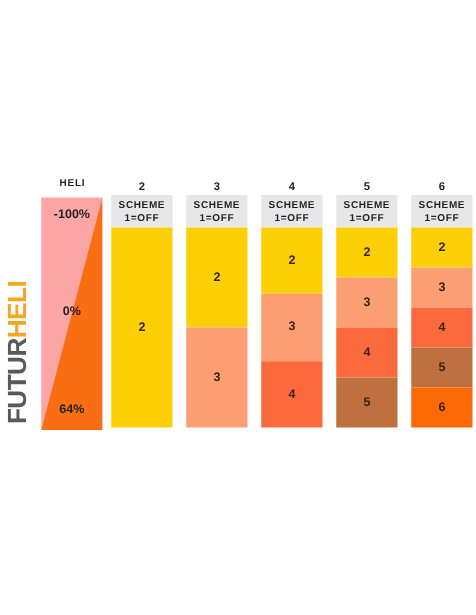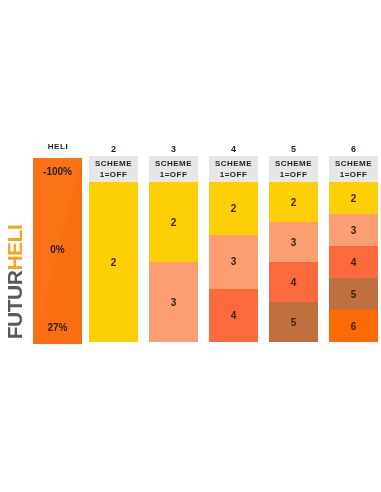--- a/index.html
+++ b/index.html
@@ -135,27 +135,27 @@
 
 <div id="diagram">
 
   <div class="logo">
     <div class="logo-inner">
       <span class="logo-futur" style="color: rgb(88, 89, 91);">FUTUR</span><span class="logo-heli" style="color: rgb(245, 166, 35);">HELI</span>
     </div>
   </div>
 
   <div class="servo-title">HELI</div>
-  <div class="servo-box" style="background: #f97316;">
+  <div class="servo-box" style="background: #fca5a5;">
     <svg class="servo-tri" viewBox="0 0 49 186" preserveAspectRatio="none">
       <polygon id="servo-wedge-poly" points="49,0 49,186 0,186" fill="#f96e12"></polygon>
     </svg>
     <div class="servo-label top">-100%</div>
     <div class="servo-label mid">0%</div>
-    <div class="servo-label bottom">27%</div>
+    <div class="servo-label bottom">64%</div>
   </div>
 
   <div id="columns-host">
       <div class="col" style="left: 89px;">
         <div class="col-num">2</div>
         <div class="col-head" style="background: rgb(230, 231, 232);">
           <span>SCHEME</span>
           <span>1=OFF</span>
         </div>
         <div class="col-bar">

